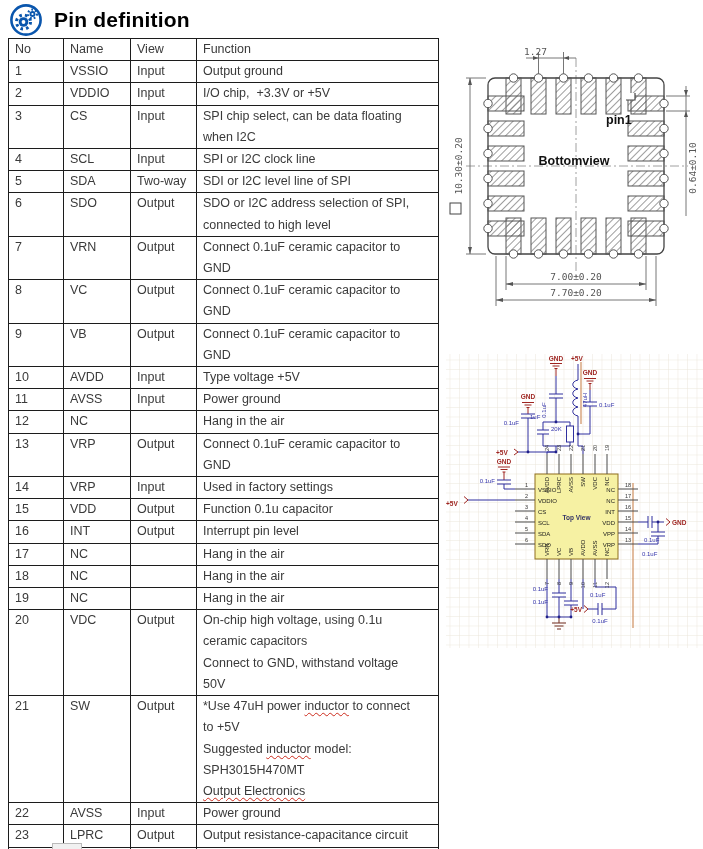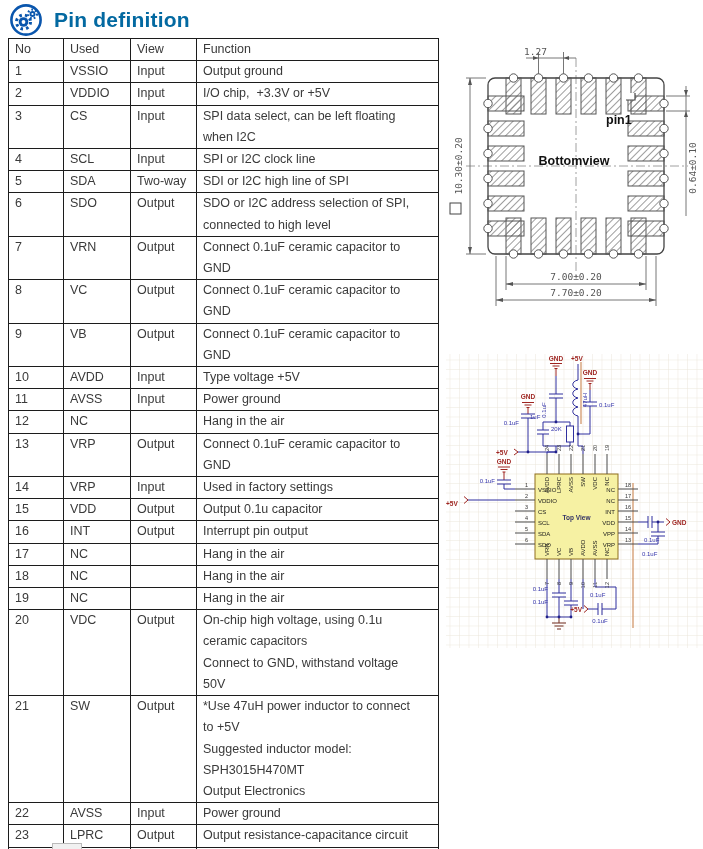--- a/index.html
+++ b/index.html
@@ -1,24 +1,24 @@
 <!DOCTYPE html>
 <html><head>
 <meta charset="utf-8">
 <style>
   html,body{margin:0;padding:0;}
   body{width:703px;height:849px;background:#fff;position:relative;overflow:hidden;
        font-family:"Liberation Sans",sans-serif;}
   .header{position:absolute;left:8px;top:2px;display:flex;align-items:center;gap:10px;}
-  .title{font-size:21px;font-weight:bold;color:#0369a1;letter-spacing:0.2px;}
+  .title{font-size:21px;font-weight:bold;color:#000000;letter-spacing:0.2px;}
   #pin-table{position:absolute;left:8px;top:38px;width:430px;border-collapse:collapse;
        table-layout:fixed;font-size:12.5px;color:#3a3a3a;}
   #pin-table th,#pin-table td{border:1px solid #1c1c1c;padding:0 6px;vertical-align:top;
        text-align:left;font-weight:normal;line-height:21.2px;white-space:pre;overflow:hidden;}
-  .wavy{text-decoration-style:wavy;text-decoration-color:#cc2b1d;
+  .wavy{text-decoration:underline;text-decoration-style:wavy;text-decoration-color:#cc2b1d;
        text-decoration-thickness:1px;text-underline-offset:2px;}
   #pkg{position:absolute;left:440px;top:38px;}
   #schem{position:absolute;left:440px;top:350px;}
   .dim{stroke:#666;stroke-width:0.9;fill:none;}
   .dimt{font-size:9.5px;fill:#555;font-family:"DejaVu Sans Mono",monospace;}
   .boldlab{font-size:12.5px;font-weight:bold;fill:#111;}
   .cl{stroke:#888;stroke-width:0.8;stroke-dasharray:9 3 2 3;fill:none;}
   .outline{fill:none;stroke:#444;stroke-width:1.3;}
   .pad{fill:url(#hatch);stroke:#555;stroke-width:1;}
   .notch{fill:#fff;stroke:#555;stroke-width:1;}
@@ -57,21 +57,21 @@
 <table id="pin-table">
   <colgroup>
       <col style="width:55px">
       <col style="width:67px">
       <col style="width:66px">
       <col style="width:242px">
     </colgroup>
   <thead>
     <tr>
       <th>No</th>
-      <th>Used</th>
+      <th>Name</th>
       <th>View</th>
       <th>Function</th>
     </tr>
   </thead>
   <tbody>
       <tr>
         <td>1</td>
         <td>VSSIO</td>
         <td>Input</td>
         <td>Output ground</td>
@@ -79,34 +79,34 @@
       <tr>
         <td>2</td>
         <td>VDDIO</td>
         <td>Input</td>
         <td>I/O chip,  +3.3V or +5V</td>
       </tr>
       <tr>
         <td>3</td>
         <td>CS</td>
         <td>Input</td>
-        <td>SPI data select, can be left floating
+        <td>SPI chip select, can be data floating
 when I2C</td>
       </tr>
       <tr>
         <td>4</td>
         <td>SCL</td>
         <td>Input</td>
         <td>SPI or I2C clock line</td>
       </tr>
       <tr>
         <td>5</td>
         <td>SDA</td>
         <td>Two-way</td>
-        <td>SDI or I2C high line of SPI</td>
+        <td>SDI or I2C level line of SPI</td>
       </tr>
       <tr>
         <td>6</td>
         <td>SDO</td>
         <td>Output</td>
         <td>SDO or I2C address selection of SPI,
 connected to high level</td>
       </tr>
       <tr>
         <td>7</td>
@@ -157,27 +157,27 @@
       <tr>
         <td>14</td>
         <td>VRP</td>
         <td>Input</td>
         <td>Used in factory settings</td>
       </tr>
       <tr>
         <td>15</td>
         <td>VDD</td>
         <td>Output</td>
-        <td>Output 0.1u capacitor</td>
+        <td>Function 0.1u capacitor</td>
       </tr>
       <tr>
         <td>16</td>
         <td>INT</td>
         <td>Output</td>
-        <td>Interrupt pin output</td>
+        <td>Interrupt pin level</td>
       </tr>
       <tr>
         <td>17</td>
         <td>NC</td>
         <td></td>
         <td>Hang in the air</td>
       </tr>
       <tr>
         <td>18</td>
         <td>NC</td>

